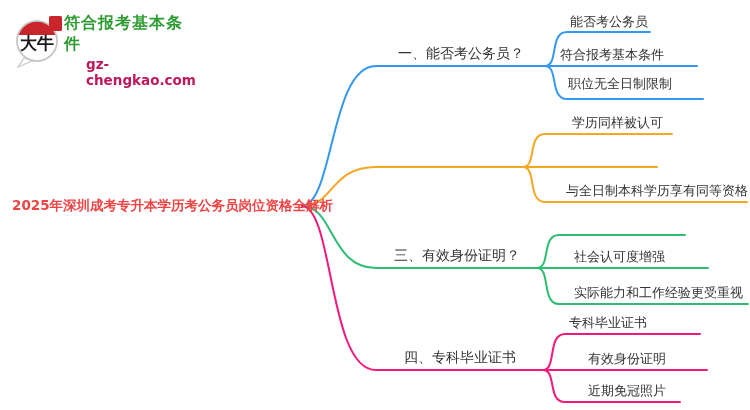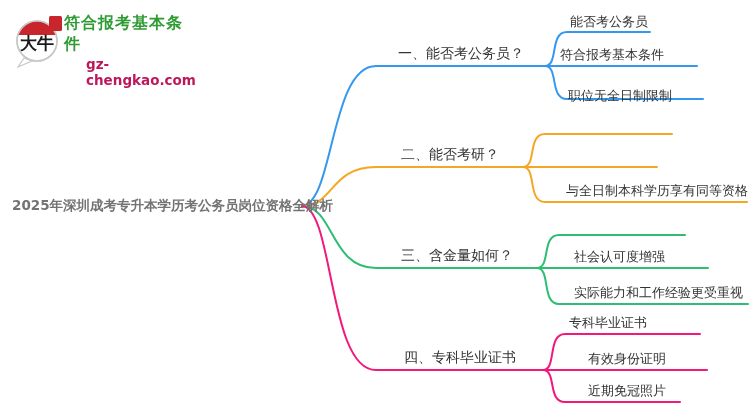--- a/index.html
+++ b/index.html
@@ -1,21 +1,21 @@
 <!DOCTYPE html>
 <html><head>
 <meta charset="utf-8">
 <style>
   html,body{margin:0;padding:0;background:#ffffff;}
   body{width:750px;height:410px;position:relative;overflow:hidden;
        font-family:"DejaVu Sans","Liberation Sans",sans-serif;}
   .stage{position:absolute;inset:0;width:750px;height:410px;}
   svg.wires{position:absolute;left:0;top:0;}
   .node{position:absolute;white-space:nowrap;color:#333;}
-  .root-title{font-size:13.5px;font-weight:600;color:#737373;}
+  .root-title{font-size:13.5px;font-weight:600;color:#ef4444;}
   .branch-title{font-size:14px;text-align:center;}
   .leaf{font-size:13px;}
   .logo{position:absolute;left:12px;top:10px;width:170px;height:58px;}
   .logo-text{position:absolute;left:52px;top:3px;}
   .brand{font-size:16px;font-weight:bold;letter-spacing:1px;}
   .domain{font-size:13.5px;font-weight:bold;margin-top:1px;}
 </style>
 </head>
 <body>
 
@@ -64,28 +64,28 @@
     </svg>
     <div class="logo-text">
       <div class="brand" style="color:#2e9b33;">符合报考基本条件</div>
       <div class="domain" style="color:#be185d;margin-left:22px;">gz-chengkao.com</div>
     </div>
   </div>
 
   <div class="node root-title" style="left:12px;top:197px;">2025年深圳成考专升本学历考公务员岗位资格全解析</div>
 
   <div class="node branch-title" style="left:377px;top:45px;width:168px;">一、能否考公务员？</div>
-  <div class="node branch-title" style="left:377px;top:146px;width:146px;">二、能否考研？</div>
-  <div class="node branch-title" style="left:377px;top:247px;width:160px;">三、含金量如何？</div>
+  <div class="node branch-title" style="left:377px;top:247px;width:160px;">三、有效身份证明？</div>
   <div class="node branch-title" style="left:377px;top:349px;width:166px;">四、专科毕业证书</div>
 
   <div class="node leaf" style="left:570px;top:13px;">能否考公务员</div>
   <div class="node leaf" style="left:560px;top:46px;">符合报考基本条件</div>
-  <div class="node leaf" style="left:568px;top:87px;">职位无全日制限制</div>
+  <div class="node leaf" style="left:568px;top:75px;">职位无全日制限制</div>
 
+  <div class="node leaf" style="left:572px;top:114px;">学历同样被认可</div>
   <div class="node leaf" style="left:566px;top:182px;">与全日制本科学历享有同等资格</div>
 
   <div class="node leaf" style="left:574px;top:248px;">社会认可度增强</div>
   <div class="node leaf" style="left:574px;top:284px;">实际能力和工作经验更受重视</div>
 
   <div class="node leaf" style="left:569px;top:314px;">专科毕业证书</div>
   <div class="node leaf" style="left:588px;top:382px;">近期免冠照片</div>
   <div class="node leaf" style="left:588px;top:350px;">有效身份证明</div>
 
 </div>

